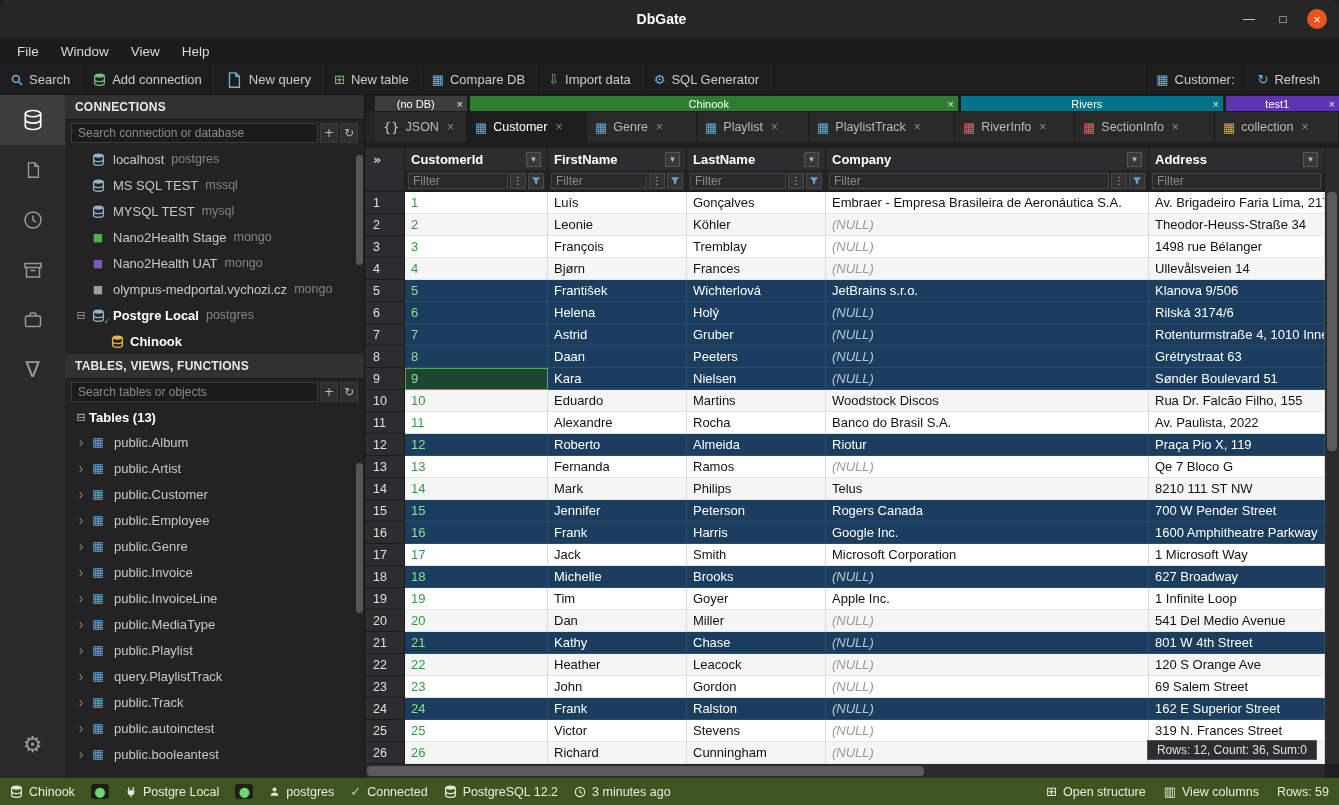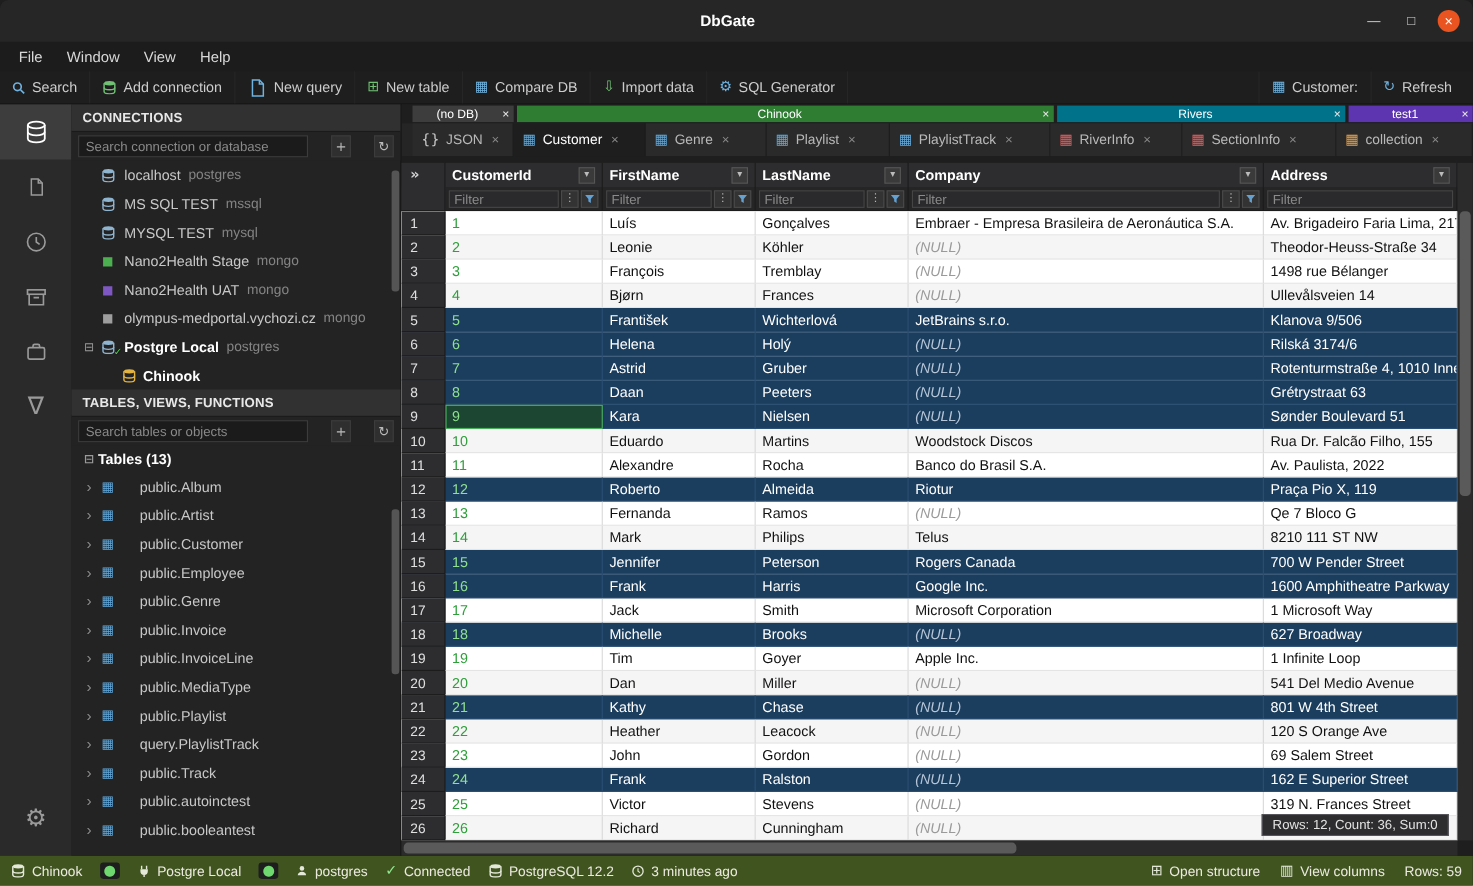--- a/index.html
+++ b/index.html
@@ -33,40 +33,40 @@
 
   
   .iconbar { width:65px; background:#2a2a2a; display:flex; flex-direction:column; align-items:stretch; flex:0 0 65px; }
   .iconbar-item { height:50px; display:flex; align-items:center; justify-content:center; color:#9a9a9a; font-size:22px; }
   .iconbar-item.active { background:#3d3d3d; color:#ffffff; }
   .iconbar-item.bottom { margin-top:auto; margin-bottom:8px; }
 
   
   .leftpanel { width:300px; background:#232323; border-right:1px solid #151515; display:flex; flex-direction:column; flex:0 0 300px; position:relative; }
   .panel-header { height:25px; background:#313131; color:#e8e8e8; font-weight:bold; font-size:12px; display:flex; align-items:center; padding:0 10px; border-bottom:1px solid #1a1a1a; letter-spacing:.2px; }
-  .search-row { height:26px; display:flex; align-items:center; gap:21px; padding:1px 6px; background:#232323; }
+  .search-row { height:26px; display:flex; align-items:center; gap:2px; padding:1px 6px; background:#232323; }
   .search-row input { flex:1; height:20px; background:#1b1b1b; border:1px solid #3c3c3c; color:#cccccc; font-size:12px; padding:0 6px; font-family:inherit; }
   .search-row input::placeholder { color:#8a8a8a; }
   .mini-btn { width:18px; height:20px; background:#2f2f2f; border:1px solid #3c3c3c; color:#b9b9b9; display:flex; align-items:center; justify-content:center; font-size:12px; font-family:"DejaVu Sans",sans-serif; }
   .conn-list, .tables-list { position:relative; }
   .conn-row { height:26px; display:flex; align-items:center; padding-left:8px; color:#c8c8c8; }
   .conn-row .expander { width:16px; color:#9a9a9a; font-size:11px; text-align:center; font-family:"DejaVu Sans",sans-serif; }
   .conn-row .icon-wrap { position:relative; width:18px; display:flex; justify-content:center; }
   .check-badge { position:absolute; right:-4px; bottom:-4px; font-size:9px; color:#54d454; font-family:"DejaVu Sans",sans-serif; text-shadow:0 0 2px #000; }
   .conn-name { margin-left:6px; white-space:nowrap; }
   .conn-type { margin-left:7px; color:#848484; font-size:12.5px; }
   .conn-row.bold .conn-name { font-weight:bold; color:#ffffff; }
   .conn-child { height:26px; display:flex; align-items:center; padding-left:46px; color:#fff; font-weight:bold; }
   .conn-child .conn-name { margin-left:6px; }
   .group-row { height:24px; display:flex; align-items:center; padding-left:8px; color:#fff; font-weight:bold; }
   .group-row .expander { width:16px; color:#9a9a9a; font-size:11px; text-align:center; font-family:"DejaVu Sans",sans-serif; }
   .table-row { height:26px; display:flex; align-items:center; padding-left:8px; color:#c8c8c8; white-space:nowrap; }
   .table-row .chev { width:16px; color:#8a8a8a; font-size:14px; text-align:center; }
   .table-row .icon { width:18px; }
-  .table-row .tbl-name { margin-left:20px; }
+  .table-row .tbl-name { margin-left:7px; }
   .scroll-thumb { position:absolute; right:1px; width:7px; background:#555; border-radius:3px; }
 
   
   .main { flex:1; display:flex; flex-direction:column; min-width:0; background:#1e1e1e; }
   .dbgroup-row { height:17px; display:flex; align-items:stretch; gap:3px; padding:1px 0 1px 10px; background:#1e1e1e; flex:0 0 17px; overflow:hidden; }
   .dbgroup { display:flex; align-items:center; color:#fff; font-size:11px; padding:0 4px; }
   .dbgroup .dbg-label { flex:1; text-align:center; white-space:nowrap; overflow:hidden; }
   .dbgroup .tab-close { color:#e8e8e8; font-size:11px; margin-left:4px; }
   .tab-row { height:30px; display:flex; background:#252526; flex:0 0 30px; overflow:hidden; padding-left:10px; }
   .tab { display:flex; align-items:center; gap:6px; padding:0 8px; color:#b9b9b9; background:#2a2a2b; border-right:1px solid #1b1b1b; font-size:12.5px; white-space:nowrap; overflow:hidden; }

